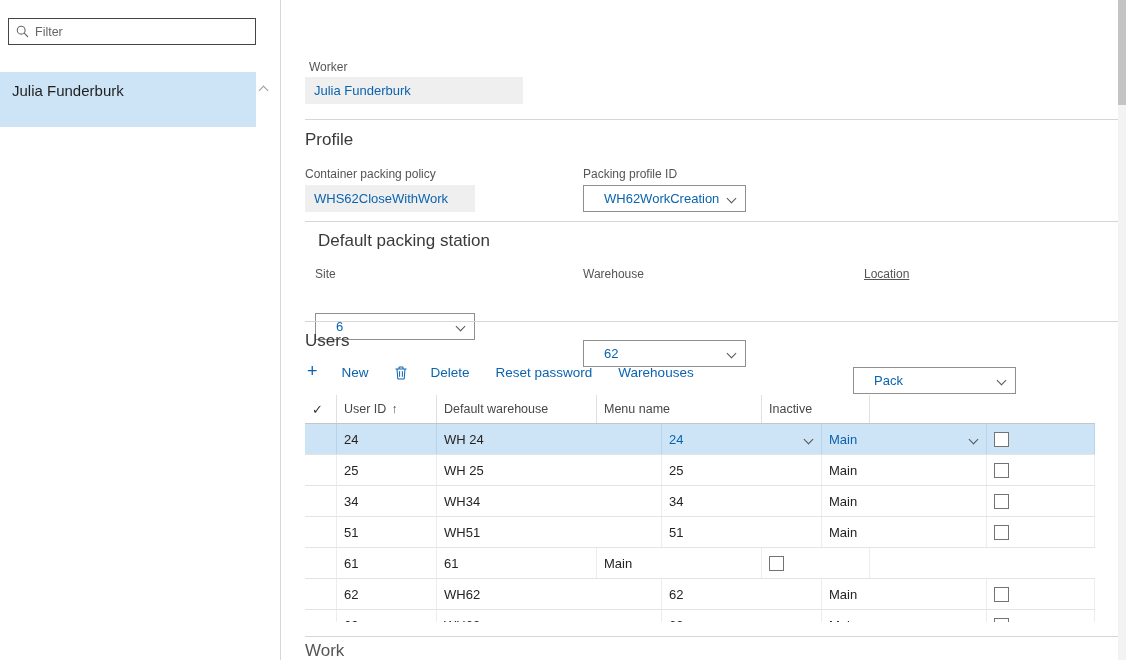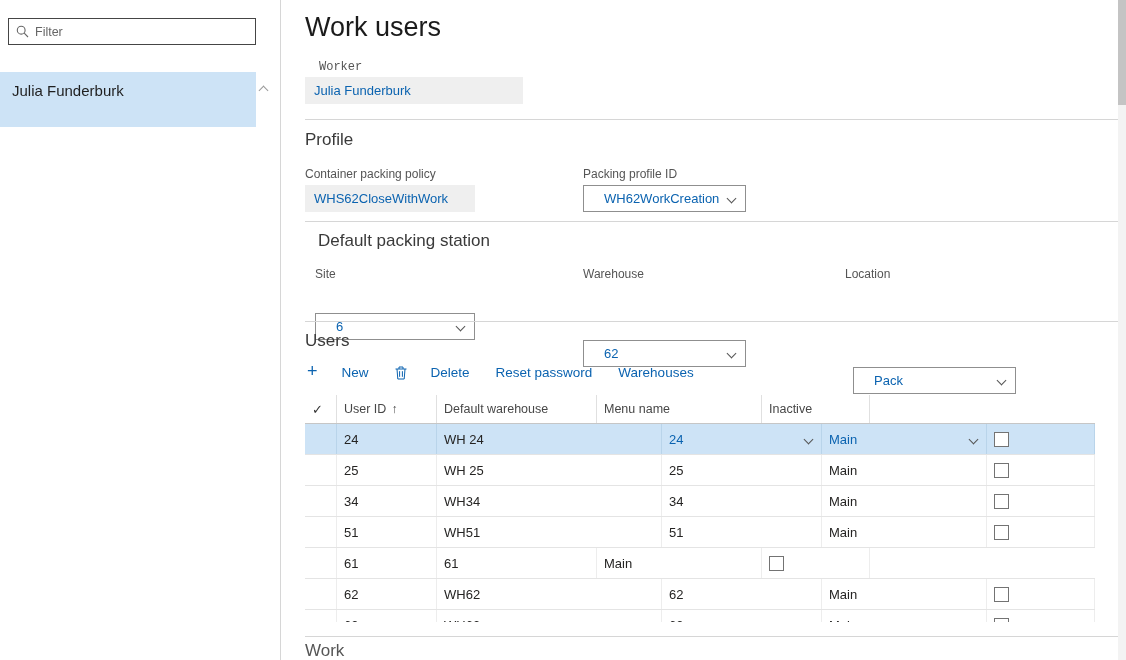--- a/index.html
+++ b/index.html
@@ -69,23 +69,22 @@
     <input class="filter-input" placeholder="Filter" style="">
   </div>
   <div class="list-item">
     <span>Julia Funderburk</span>
   </div>
   <span class="chev up abs" style="left:260px; top:87px;"></span>
 </aside>
 
 <main class="main">
 
-  <h1 class="page-title abs" style="top:12px; left:0;">Work users</h1>
-
-  <div class="lbl abs" style="top:60px; left:14px;font-family:Liberation Mono, monospace;">Worker</div>
+
+  <div class="lbl abs" style="top:60px; left:4px;">Worker</div>
   <div class="pill abs" style="top:77px; left:0; width:218px;">Julia Funderburk</div>
 
   <div class="divider abs" style="top:119px;"></div>
 
   <h2 class="sec abs" style="top:130px; left:0;">Profile</h2>
   <div class="lbl abs" style="top:167px; left:0;">Container packing policy</div>
   <div class="pill abs" style="top:185px; left:0; width:170px;">WHS62CloseWithWork</div>
   <div class="lbl abs" style="top:167px; left:278px;">Packing profile ID</div>
   <div class="combo abs" style="top:185px; left:278px; width:163px;">
     <span>WH62WorkCreation</span>
@@ -98,21 +97,21 @@
   <div class="lbl abs" style="top:267px; left:10px;">Site</div>
   <div class="combo abs" style="top:286px; left:10px; width:160px;">
     <span>6</span>
     <span class="chev"></span>
   </div>
   <div class="lbl abs" style="top:267px; left:278px;">Warehouse</div>
   <div class="combo abs" style="top:286px; left:278px; width:163px;">
     <span>62</span>
     <span class="chev"></span>
   </div>
-  <div class="lbl abs" style="top:267px; left:540px;">Location</div>
+  <div class="lbl abs" style="top:267px; left:559px;text-decoration:underline;">Location</div>
   <div class="combo abs" style="top:286px; left:548px; width:163px;">
     <span>Pack</span>
     <span class="chev"></span>
   </div>
 
   <div class="divider abs" style="top:321px;"></div>
 
   <h2 class="sec abs" style="top:331px; left:0;">Users</h2>
 
   <div class="toolbar abs" style="top:365px; left:2px;">

